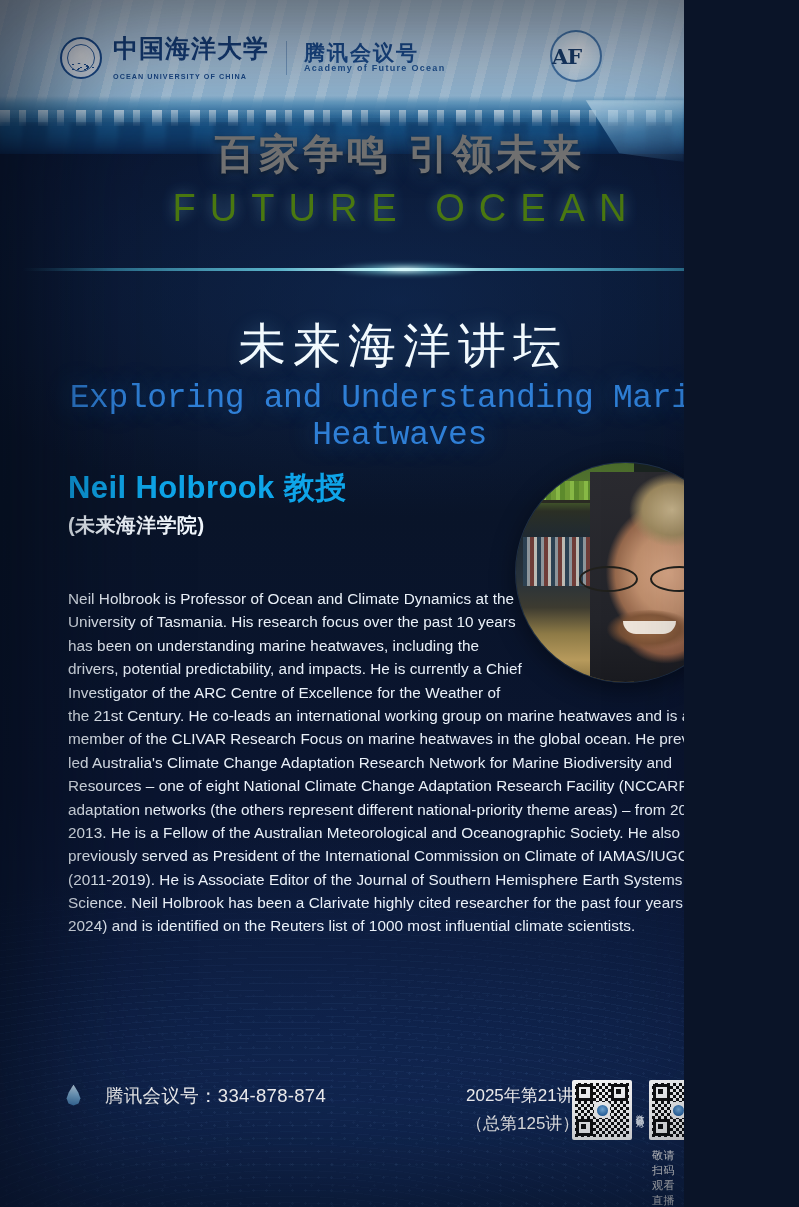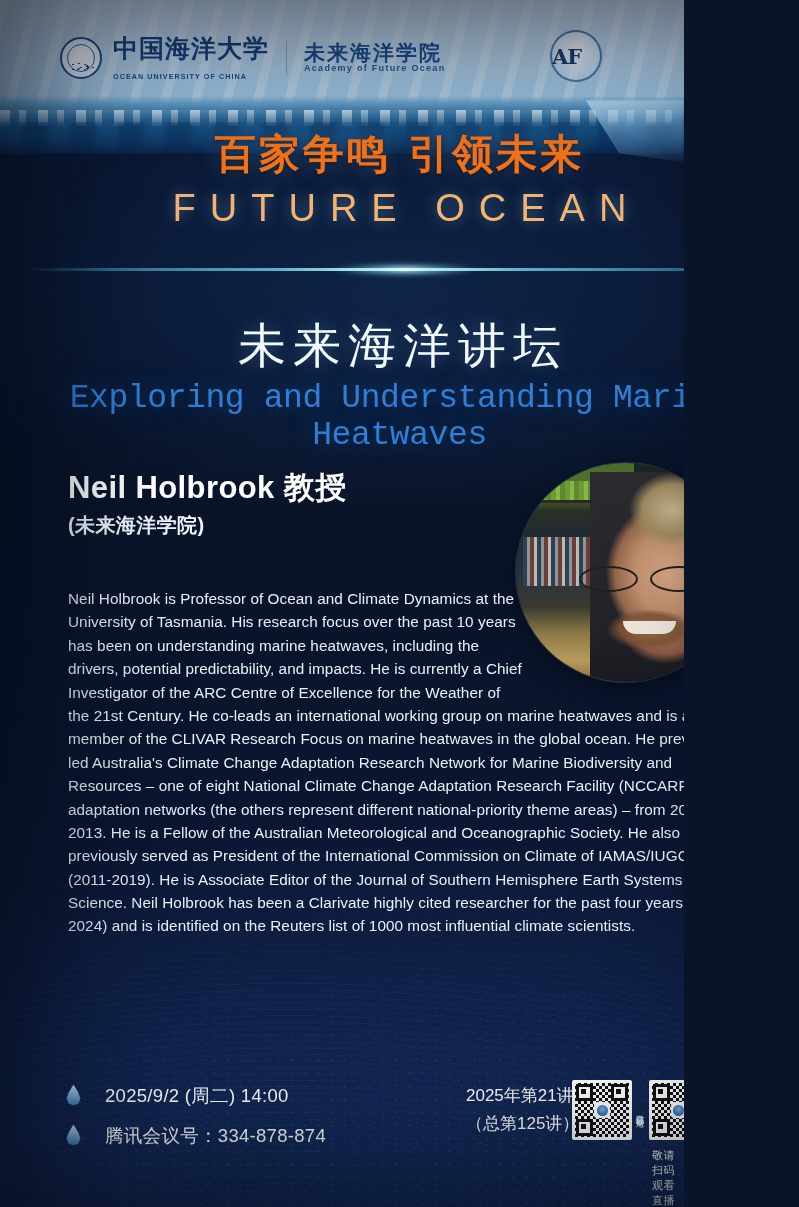--- a/index.html
+++ b/index.html
@@ -157,28 +157,28 @@
   }
   .afo-badge span {
     font-family:"DejaVu Serif","Liberation Serif",serif;
     font-size:21px; font-weight:700; color:#1a3f6e; letter-spacing:-1px;
   }
 
   
   .hero { position:absolute; left:0; top:132px; width:799px; text-align:center; }
   .hero-cn {
     font-family:"DejaVu Sans","Liberation Sans",sans-serif;
-    font-size:41px; font-weight:700; color:#f97316; letter-spacing:3px;
+    font-size:41px; font-weight:700; color:#737373; letter-spacing:3px;
     line-height:1.08;
     text-shadow:0 0 22px rgba(120,200,255,0.35), 0 2px 5px rgba(0,0,0,0.55);
   }
   .hero-en {
     margin-top:12px;
     font-family:"Liberation Sans","DejaVu Sans",sans-serif;
-    font-size:38px; font-weight:300; color:#fdba74;
+    font-size:38px; font-weight:300; color:#4d7c0f;
     letter-spacing:14px; text-indent:14px;
     line-height:1.1;
     opacity:.96;
     text-shadow:0 0 14px rgba(140,215,255,0.45);
   }
   .glow-line {
     position:absolute; left:22px; top:268px; width:755px; height:3px;
     background:linear-gradient(90deg,
       rgba(70,180,210,0) 0%, rgba(70,180,210,0.55) 12%,
       rgba(110,215,235,0.8) 34%, rgba(235,255,255,1) 50%,
@@ -204,21 +204,21 @@
     position:absolute; left:0; top:355px; width:799px; text-align:center;
     font-family:Liberation Mono, monospace;
     font-size:33px; font-weight:400; color:#2f7fd6; letter-spacing:-0.4px;
     text-shadow:0 0 26px rgba(40,120,210,0.45);
     margin-top:25px;
   }
 
   
   .speaker-name {
     position:absolute; left:68px; top:467px;
-    font-size:31px; font-weight:600; color:#ffffff; letter-spacing:0.4px;
+    font-size:31px; font-weight:600; color:#0ea5e9; letter-spacing:0.4px;
   }
   .speaker-affil {
     position:absolute; left:68px; top:512px;
     font-size:20px; font-weight:600; color:#f0f6fc; letter-spacing:0.4px;
   }
   .portrait {
     position:absolute; left:516px; top:463px; width:219px; height:219px;
     border-radius:50%; overflow:hidden;
     box-shadow:0 0 0 1px rgba(140,190,240,0.18), 0 6px 26px rgba(0,0,0,0.45);
     background:#1a2420;
@@ -356,21 +356,21 @@
   <div class="iceberg-sub"></div>
 
   <div class="logo-row">
     <div class="ouc-seal"></div>
     <div class="ouc-text">
       <span class="ouc-cn">中国海洋大学</span>
       <span class="ouc-en">OCEAN UNIVERSITY OF CHINA</span>
     </div>
     <div class="logo-divider"></div>
     <div class="ouc-text">
-      <span class="afo-cn">未来海洋学院</span>
+      <span class="afo-cn">腾讯会议号</span>
       <span class="afo-en">Academy of Future Ocean</span>
     </div>
   </div>
 
   <div class="afo-badge">
     <span>AF</span>
   </div>
 
   <div class="hero">
     <div class="hero-cn">百家争鸣 引领未来</div>
@@ -396,24 +396,20 @@
   </div>
 
   <div class="bio-wrap">
     <div class="bio-float"></div>
     <p>Neil Holbrook is Professor of Ocean and Climate Dynamics at the University of Tasmania. His research focus over the past 10 years has been on understanding marine heatwaves, including the drivers, potential predictability, and impacts. He is currently a Chief Investigator of the ARC Centre of Excellence for the Weather of the 21st Century. He co-leads an international working group on marine heatwaves and is a member of the CLIVAR Research Focus on marine heatwaves in the global ocean. He previously led Australia's Climate Change Adaptation Research Network for Marine Biodiversity and Resources – one of eight National Climate Change Adaptation Research Facility (NCCARF) adaptation networks (the others represent different national-priority theme areas) – from 2009-2013.  He is a Fellow of the Australian Meteorological and Oceanographic Society. He also previously served as President of the International Commission on Climate of IAMAS/IUGG (2011-2019). He is Associate Editor of the Journal of Southern Hemisphere Earth Systems Science. Neil Holbrook has been a Clarivate highly cited researcher for the past four years (2021-2024) and is identified on the Reuters list of 1000 most influential climate scientists.</p>
   </div>
 
   <div class="info">
     <div class="info-row">
       <span class="drop"></span>
-      <span class="info-text">2025/9/2 (周二) 14:00</span>
-    </div>
-    <div class="info-row">
-      <span class="drop"></span>
       <span class="info-text">腾讯会议号：334-878-874</span>
     </div>
   </div>
 
   <div class="lect-no">
     <div>2025年第21讲</div>
     <div>（总第125讲）</div>
   </div>
 
   <div class="qr-area">

